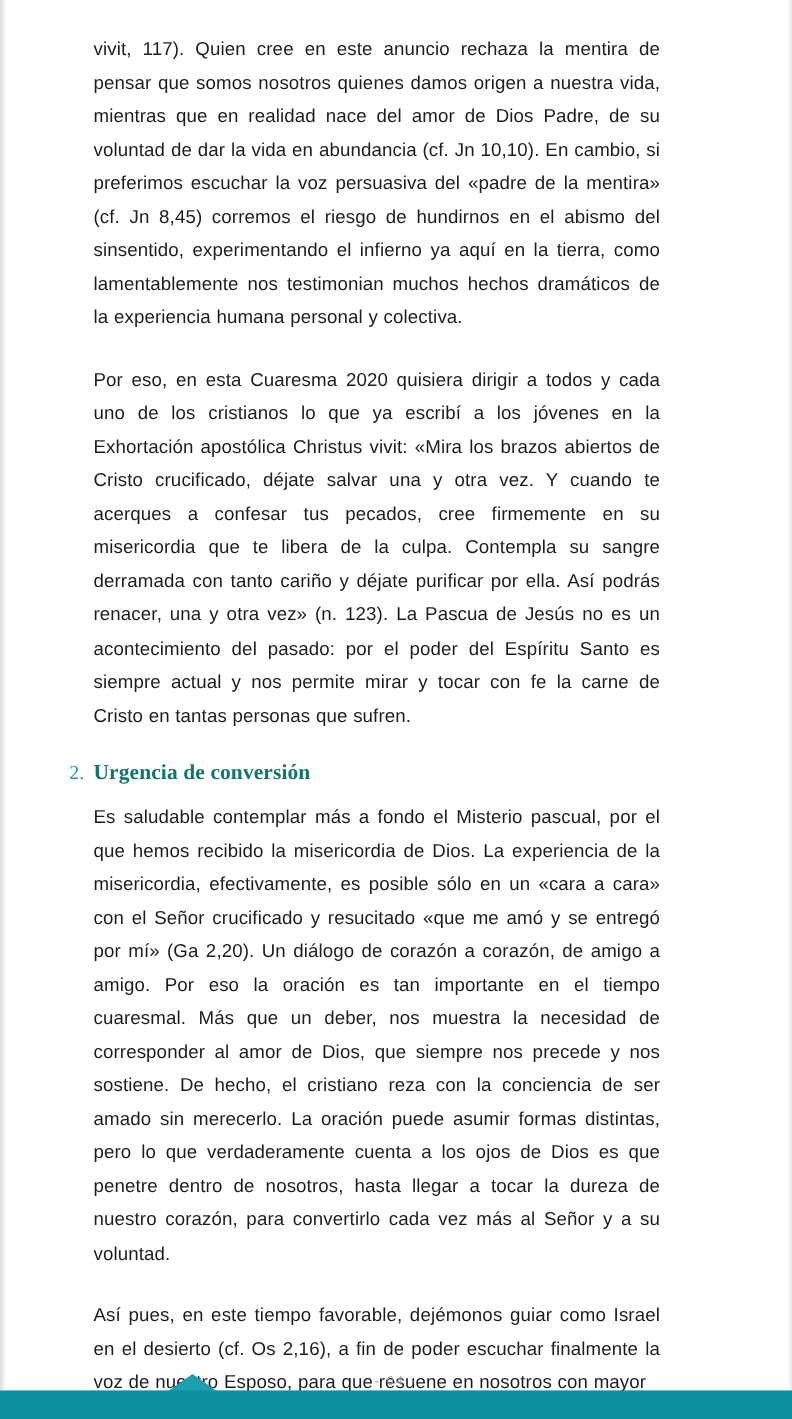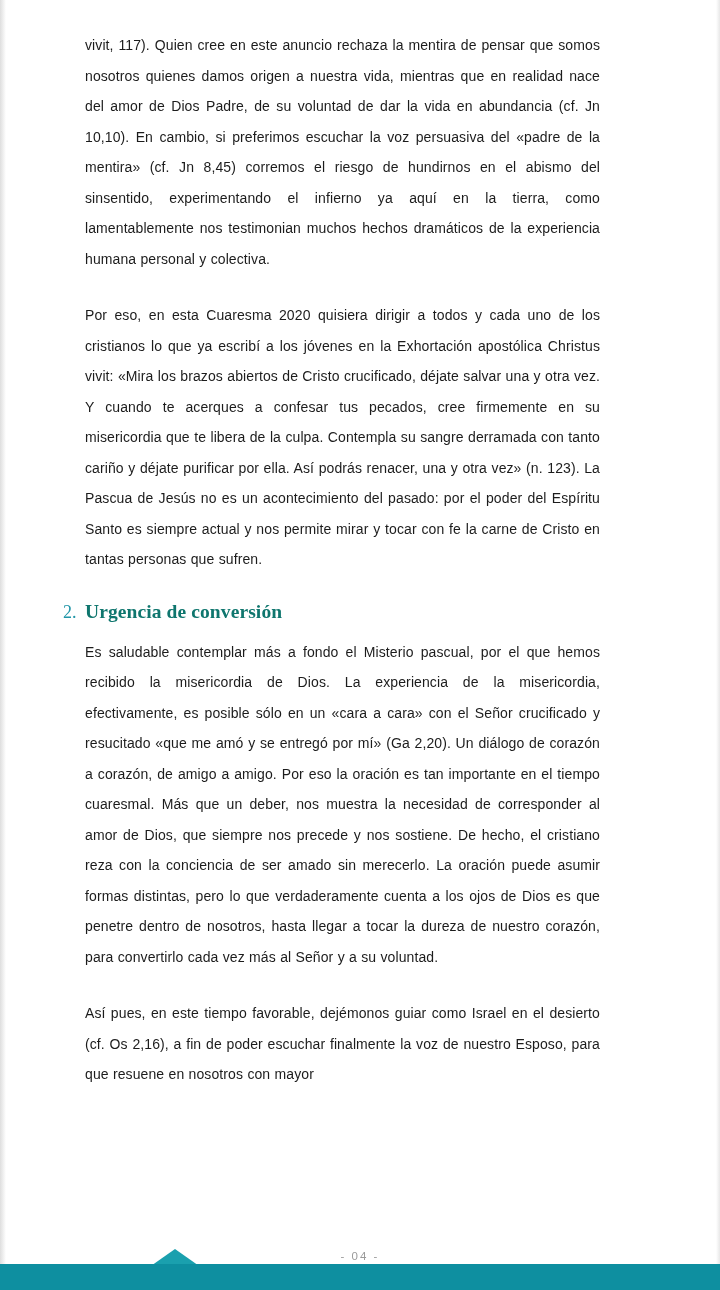--- a/index.html
+++ b/index.html
@@ -25,21 +25,21 @@
     box-sizing: border-box;
   }
   .content {
     position: absolute;
     left: 85px;
     top: 30px;
     width: 515px;
   }
   p.para {
     margin: 0 0 26px 0;
-    font-size: 14px;
+    font-size: 17px;
     line-height: 30.5px;
     text-align: justify;
     text-justify: inter-word;
     color: #1c1c1c;
     letter-spacing: 0.1px;
     word-spacing: 0.3px;
   }
   p.para.last {
     margin-bottom: 12px;
   }

